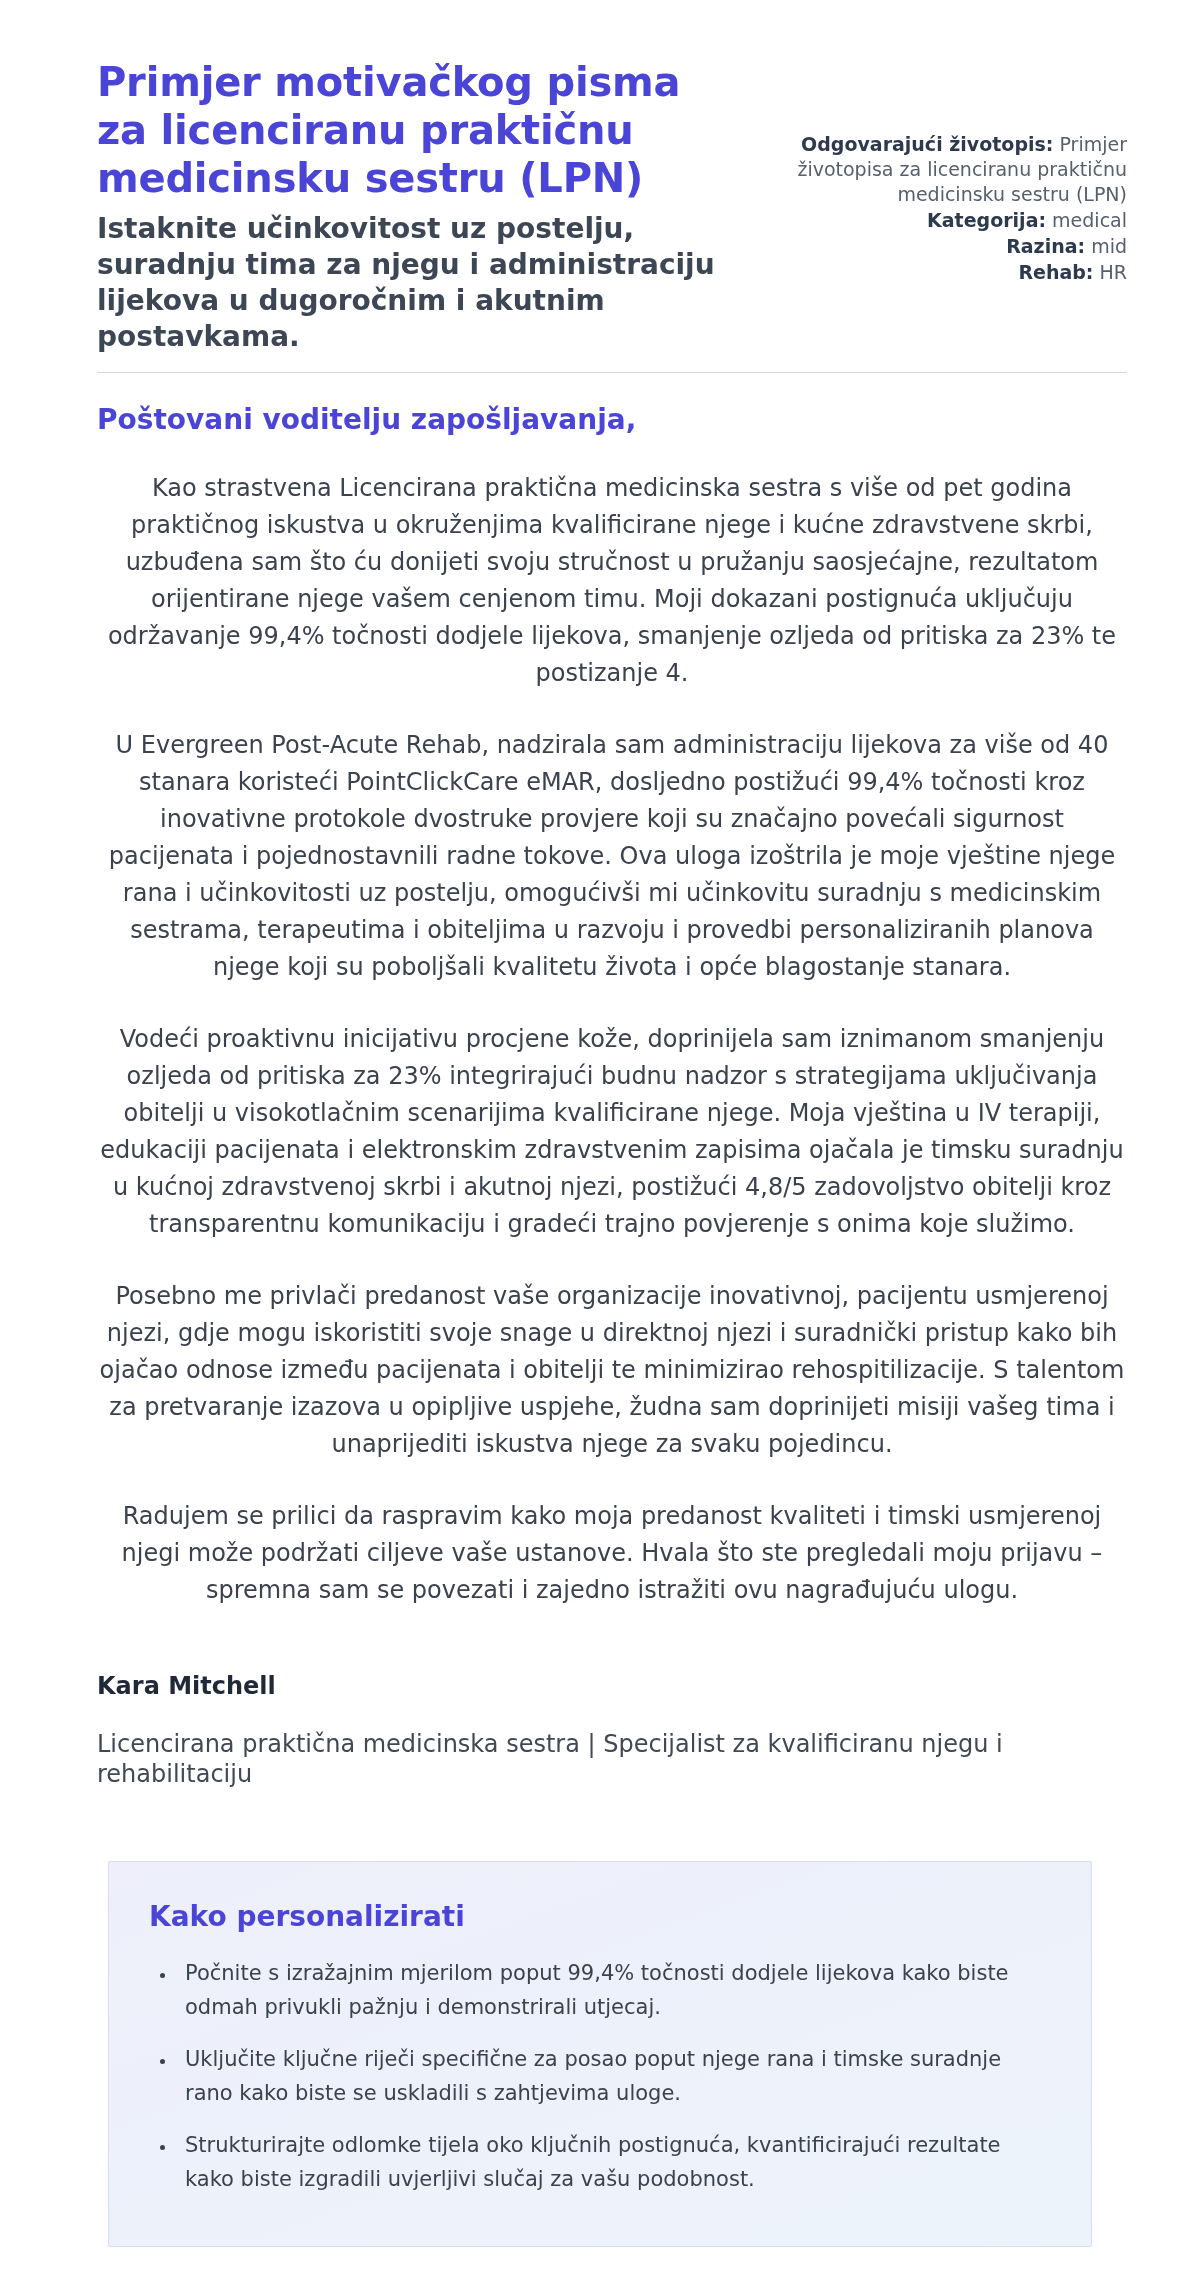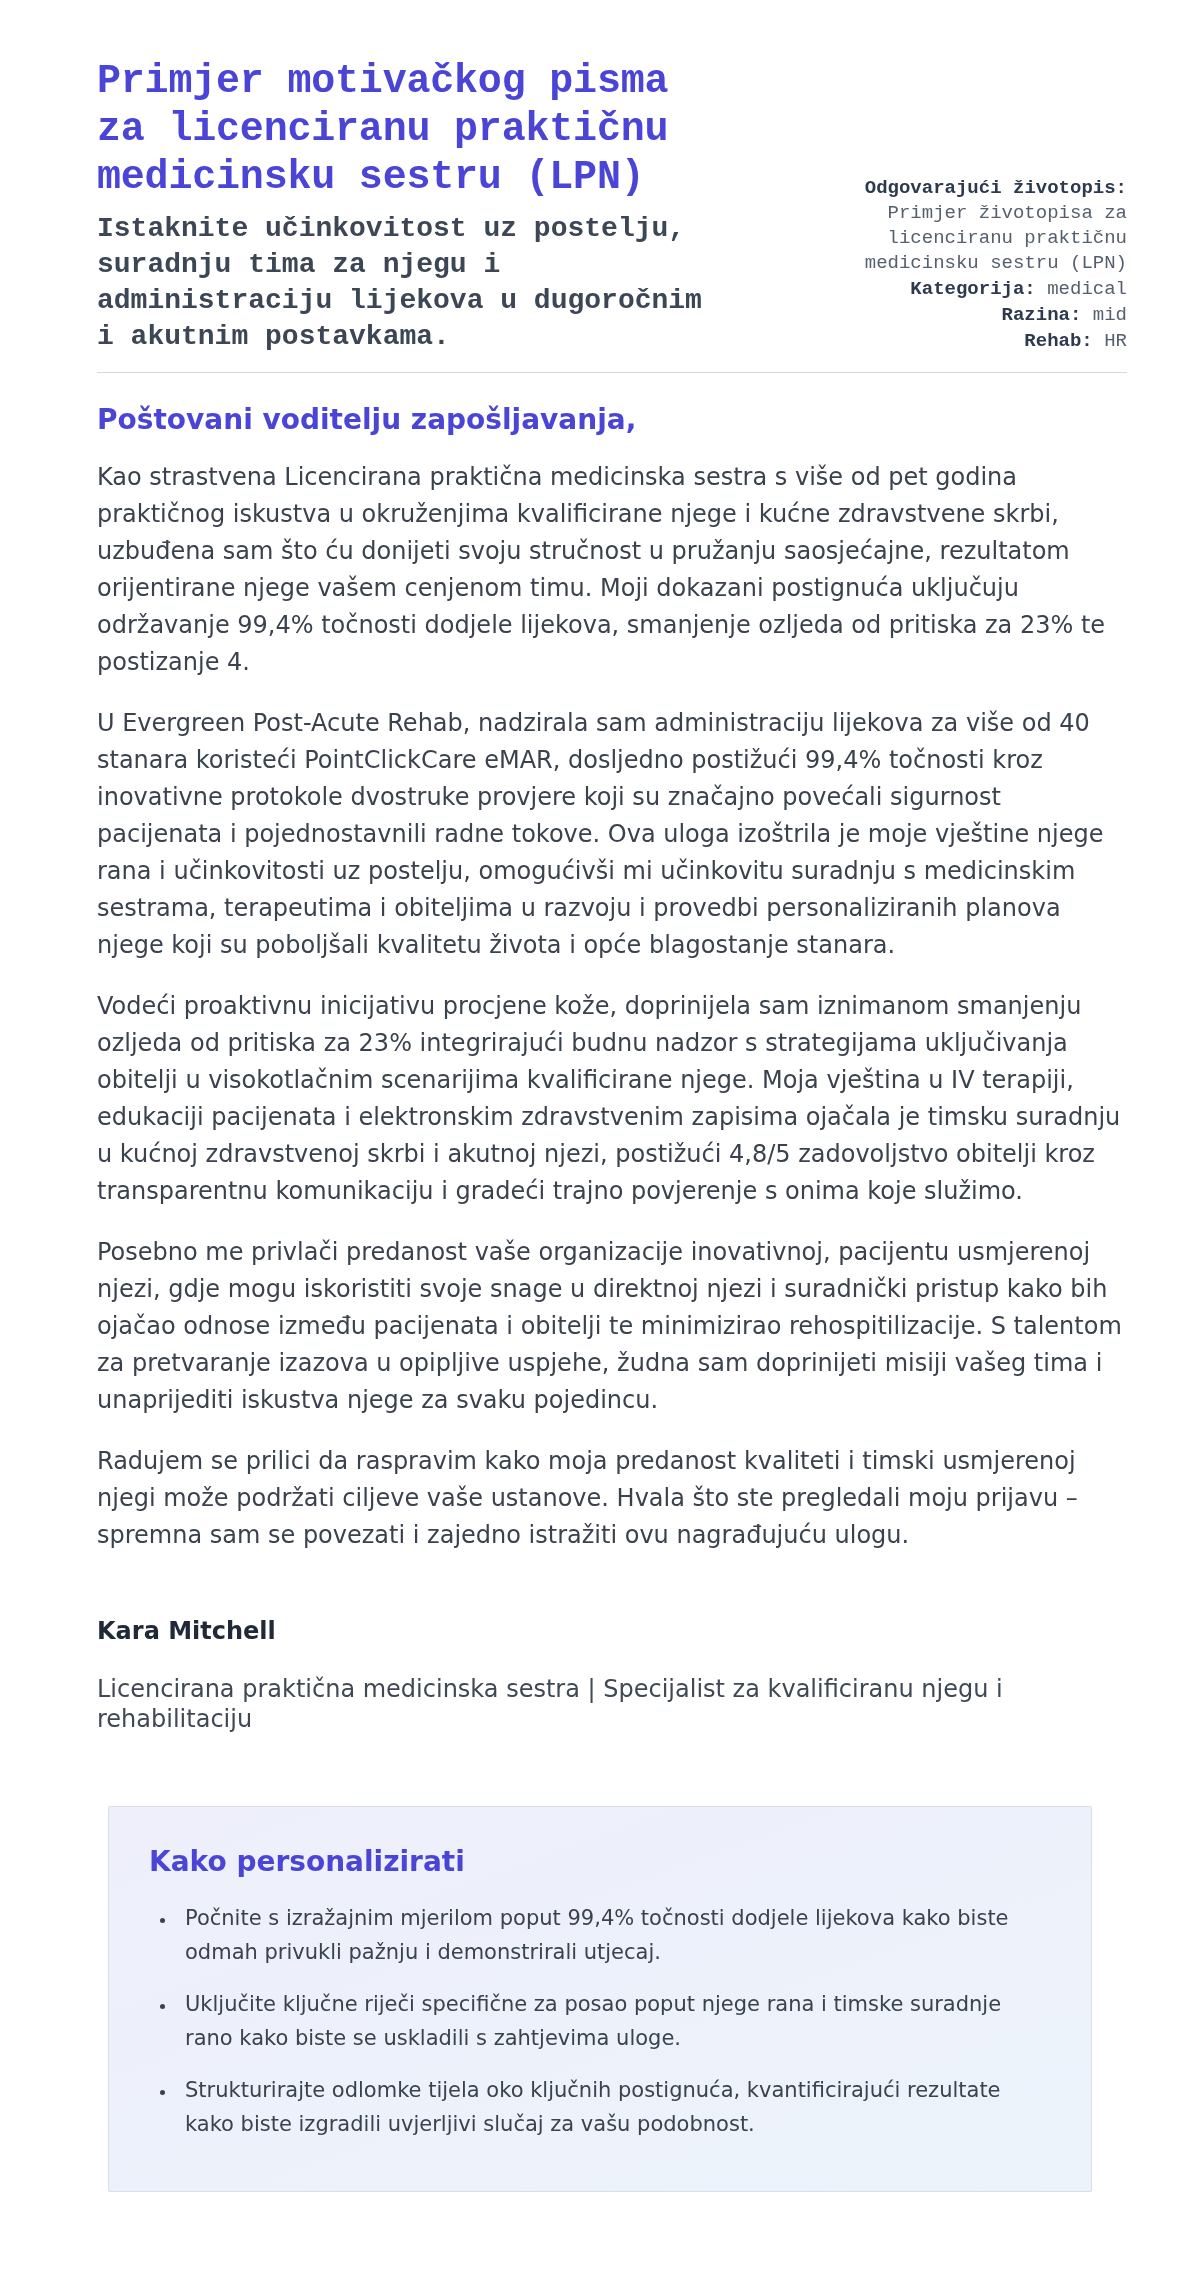--- a/index.html
+++ b/index.html
@@ -28,22 +28,21 @@
   }
   .page{
     width:1200px;
     height:2272px;
     padding:58px 73px 0 97px;
   }
   
   .header{
     display:flex;
     justify-content:space-between;
-    align-items:flex-end;
-    font-family:Liberation Mono, monospace;
+    align-items:center;
   }
   .header-left{width:625px;}
   .doc-title{
     font-size:40px;
     line-height:48px;
     font-weight:bold;
     color:var(--accent);
     letter-spacing:-0.2px;
   }
   .doc-subtitle{
@@ -75,24 +74,25 @@
   }
   
   .greeting{
     margin-top:32px;
     font-size:28px;
     line-height:30px;
     font-weight:bold;
     color:var(--accent);
   }
   .letter p{
-    margin-top:24px;
+    margin-top:35px;
     font-size:24px;
     line-height:37px;
     color:var(--body-text);
+    text-align:center;
   }
   .signature{margin-top:62px;}
   .sig-name{
     font-size:24px;
     line-height:30px;
     font-weight:bold;
     color:var(--name-text);
   }
   .sig-role{
     margin-top:28px;

